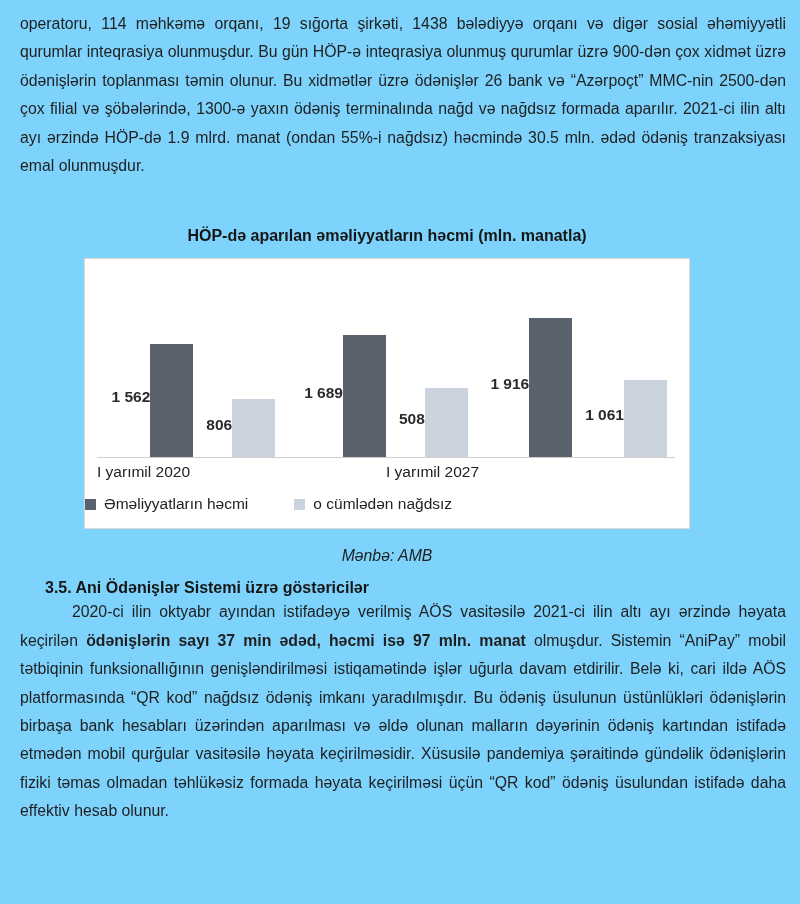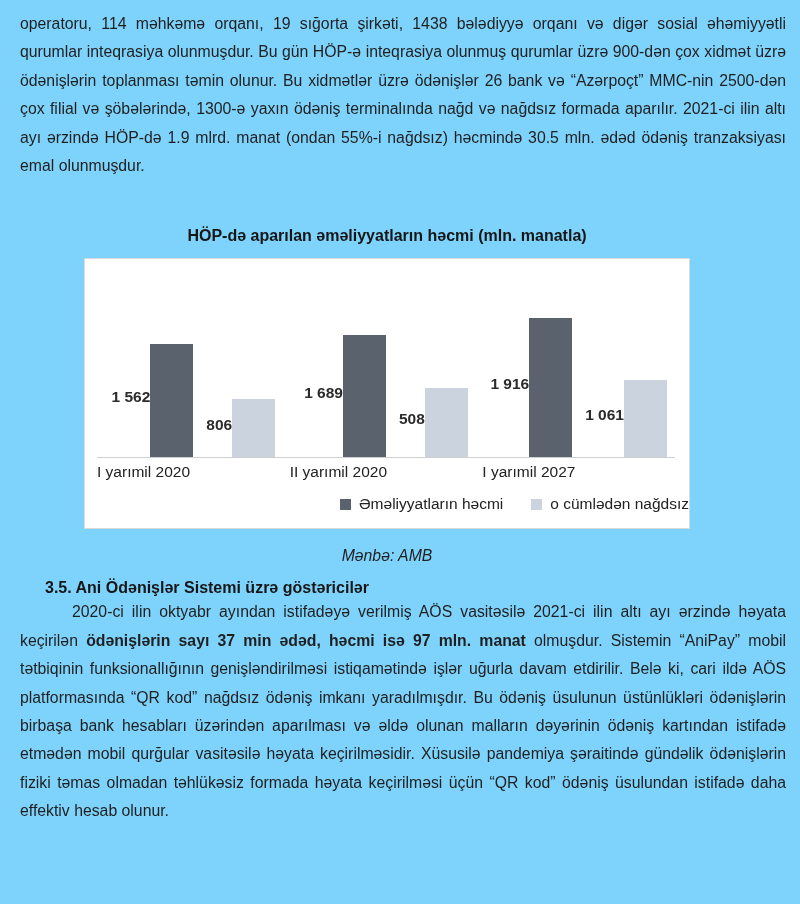--- a/index.html
+++ b/index.html
@@ -79,23 +79,23 @@
   .x-label {
     flex: 1 1 0;
     text-align: left;
     font-size: 15.5px;
     color: #222222;
   }
   .legend {
     position: absolute;
     left: 0; right: 0; bottom: 15px;
     display: flex;
-    justify-content: flex-end;
+    justify-content: flex-start;
     align-items: center;
-    gap: 28px;
+    gap: 46px;
     margin-top: 24px;
   }
   .legend-item {
     display: flex;
     align-items: center;
     gap: 8px;
     font-size: 15.5px;
     color: #222222;
   }
   .legend-swatch { width: 11px; height: 11px; display: inline-block; }
@@ -155,21 +155,20 @@
             <div class="bar" style="height: 139px; background: rgb(90, 98, 110);"></div>
           </div>
           <div class="bar-wrap">
             <div class="bar-label">1 061</div>
             <div class="bar" style="height: 77px; background: rgb(203, 211, 222);"></div>
           </div>
         </div>
       </div>
     <div class="x-labels">
         <div class="x-label">I yarımil 2020</div>
-        <div class="x-label">II yarımil 2020</div>
         <div class="x-label">I yarımil 2027</div>
       </div>
     <div class="legend">
         <div class="legend-item">
           <span class="legend-swatch" style="background: rgb(90, 98, 110);"></span>
           <span>Əməliyyatların həcmi</span>
         </div>
         <div class="legend-item">
           <span class="legend-swatch" style="background: rgb(203, 211, 222);"></span>
           <span>o cümlədən nağdsız</span>

